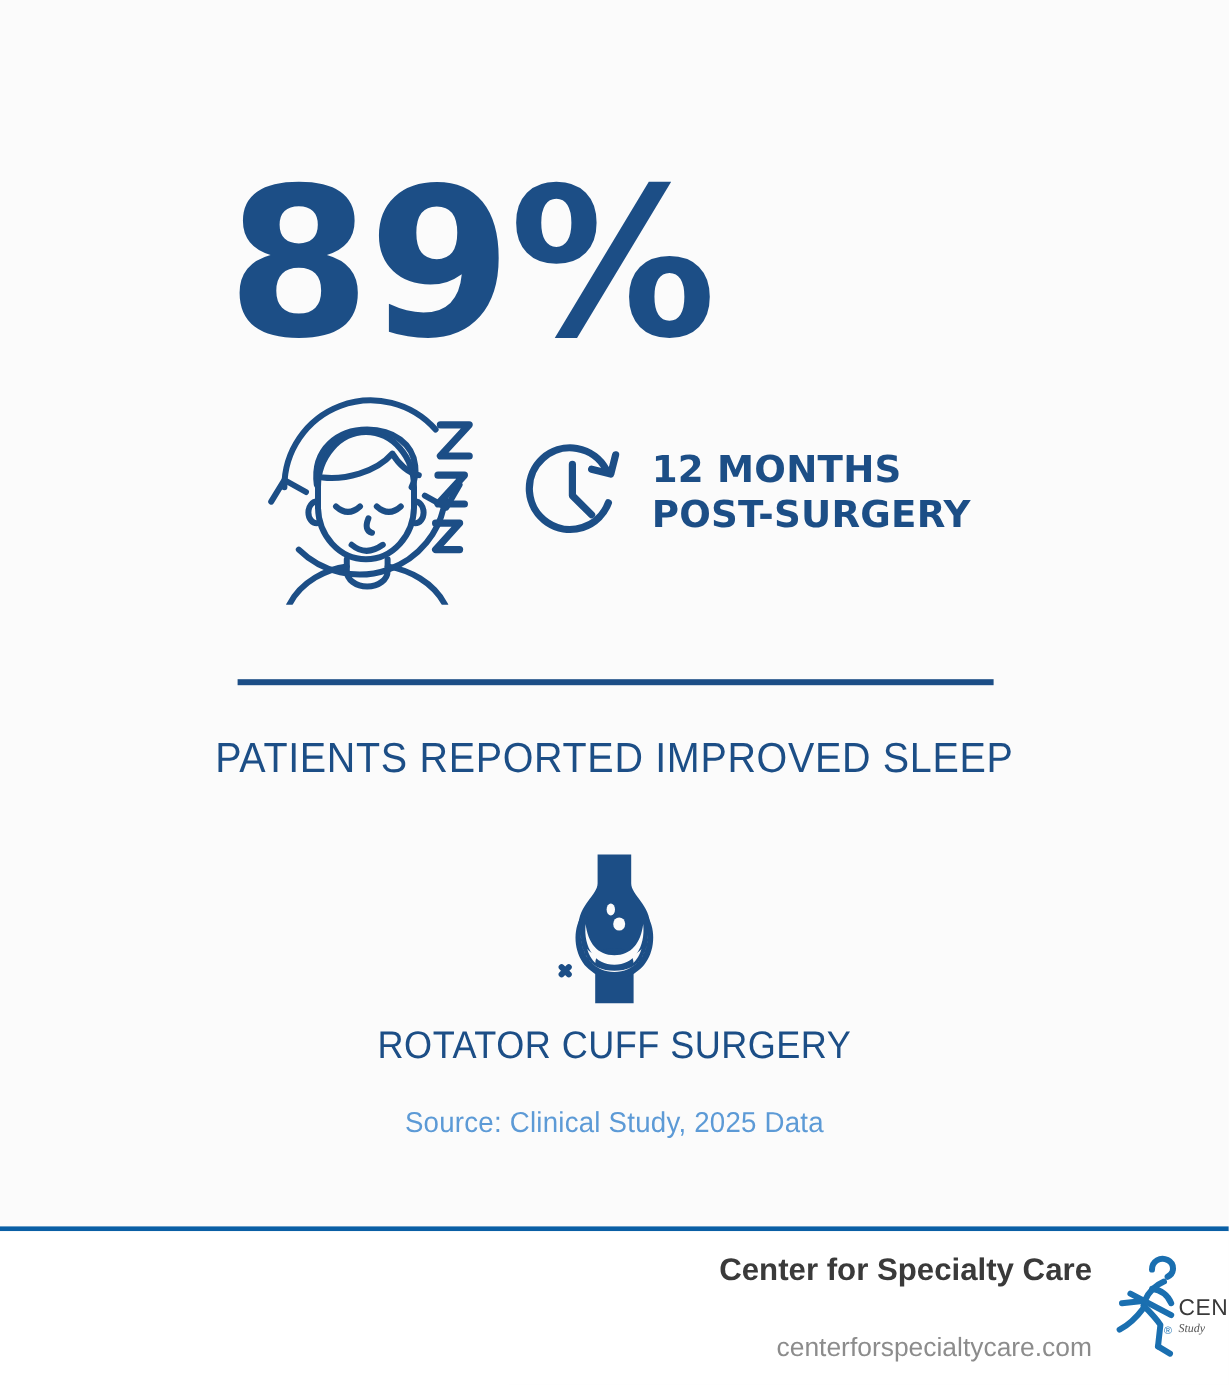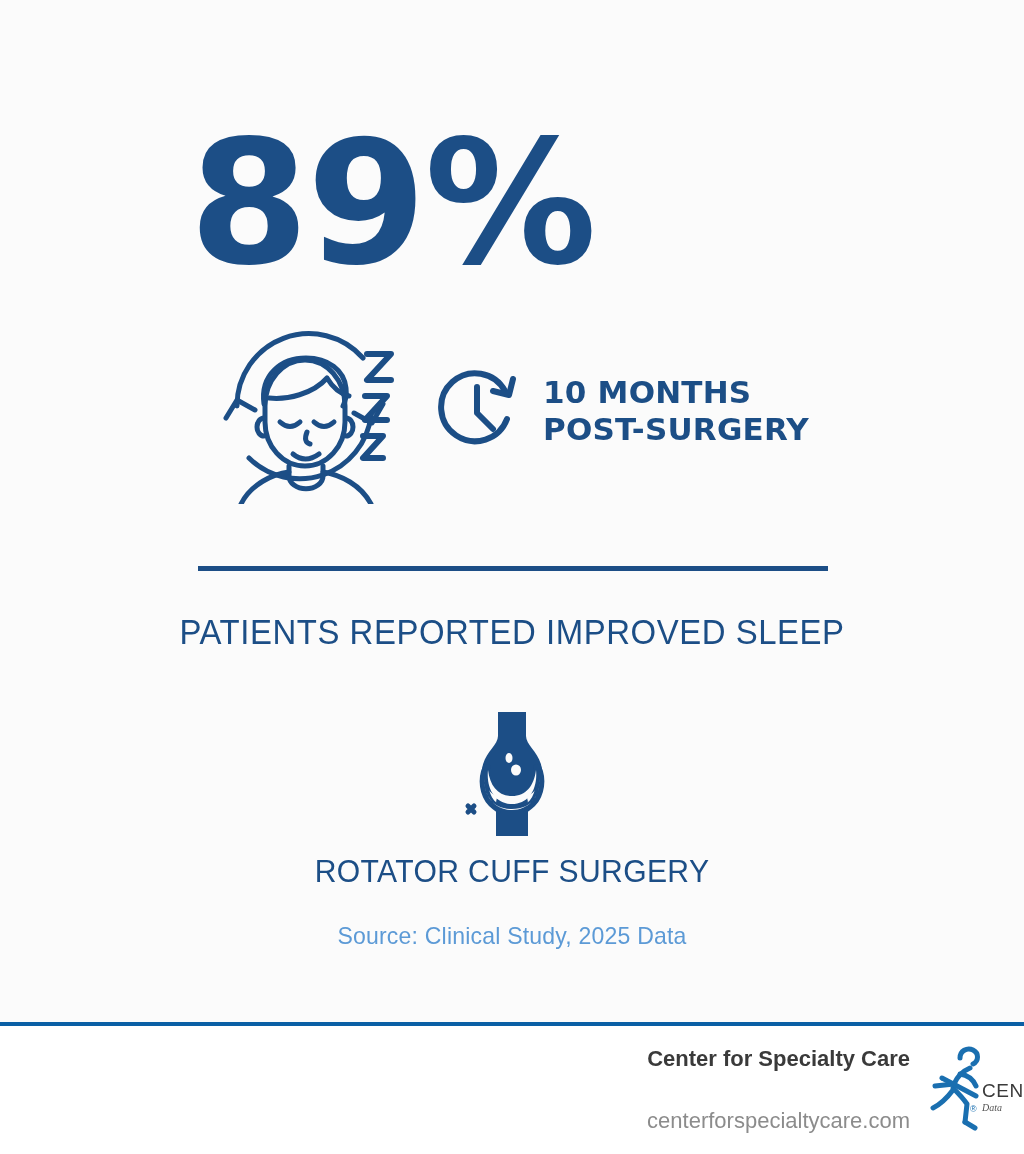--- a/index.html
+++ b/index.html
@@ -11,21 +11,21 @@
   }
   #canvas {
     position:relative;
     width:1024px; height:1154px;
     background:#fbfbfb;
   }
 
   
   .stat-wrap {
     position:absolute;
-    left:0; top:118px;
+    left:0; top:134px;
     width:1024px;
     text-align:center;
   }
   .stat-value {
     display:inline-block;
     font-family:"DejaVu Sans", sans-serif;
     font-weight:700;
     font-size:172px;
     line-height:1;
     letter-spacing:-2px;
@@ -130,21 +130,21 @@
     align-items:center;
     justify-content:flex-end;
   }
   .footer-text {
     text-align:right;
     padding-right:10px;
   }
   .brand-name {
     font-family:"Liberation Sans", sans-serif;
     font-weight:700;
-    font-size:22px;
+    font-size:26px;
     color:#3a3a3a;
     line-height:1.18;
   }
   .brand-url {
     font-family:"Liberation Sans", sans-serif;
     font-weight:400;
     font-size:22px;
     color:#8c8c8c;
     line-height:1.2;
     margin-top:36px;
@@ -224,21 +224,21 @@
         <polyline points="148,118 168,118 148,140 168,140"></polyline>
       </g>
     </svg>
 
     <svg class="clock-icon" viewBox="0 0 96 92" fill="none" stroke="#1c4e86" stroke-width="6" stroke-linecap="round" stroke-linejoin="round">
       <path d="M72 26 A34 34 0 1 0 74 54"></path>
       <polyline points="60,26 76,30 80,14"></polyline>
       <path d="M44 22 v26 l16 16"></path>
     </svg>
 
-    <div class="months-text"><span>10 MONTHS
+    <div class="months-text"><span>12 MONTHS
 POST-SURGERY</span></div>
   </div>
 
   <div class="divider"></div>
 
   <div class="headline">PATIENTS REPORTED IMPROVED SLEEP</div>
 
   <div class="joint-wrap">
     <svg class="joint-icon" viewBox="0 0 120 132">
 
@@ -287,17 +287,17 @@
         <path d="M33 44 c6 6 10 10 14 16 l-2 18"></path>
 
         <path d="M33 46 c-6 8 -12 14 -20 18"></path>
 
         <path d="M45 78 l10 6"></path>
 
         <path d="M22 34 l34 18"></path>
       </svg>
       <span class="logo-reg">®</span>
       <span class="logo-word">CEN</span>
-      <span class="logo-tag">Data</span>
+      <span class="logo-tag">Study</span>
     </div>
   </div>
 
 </div>
 
 </body></html>

